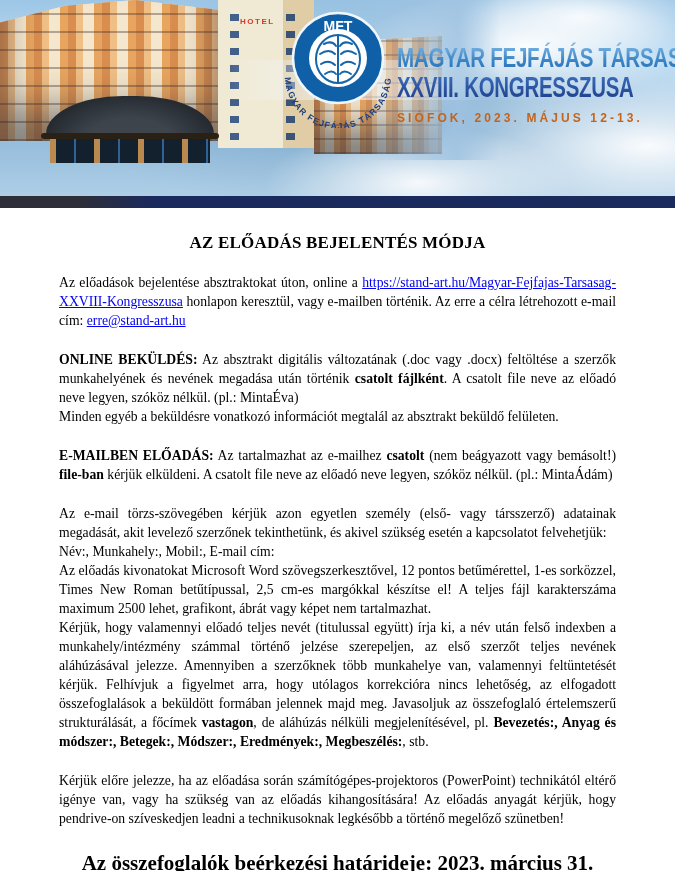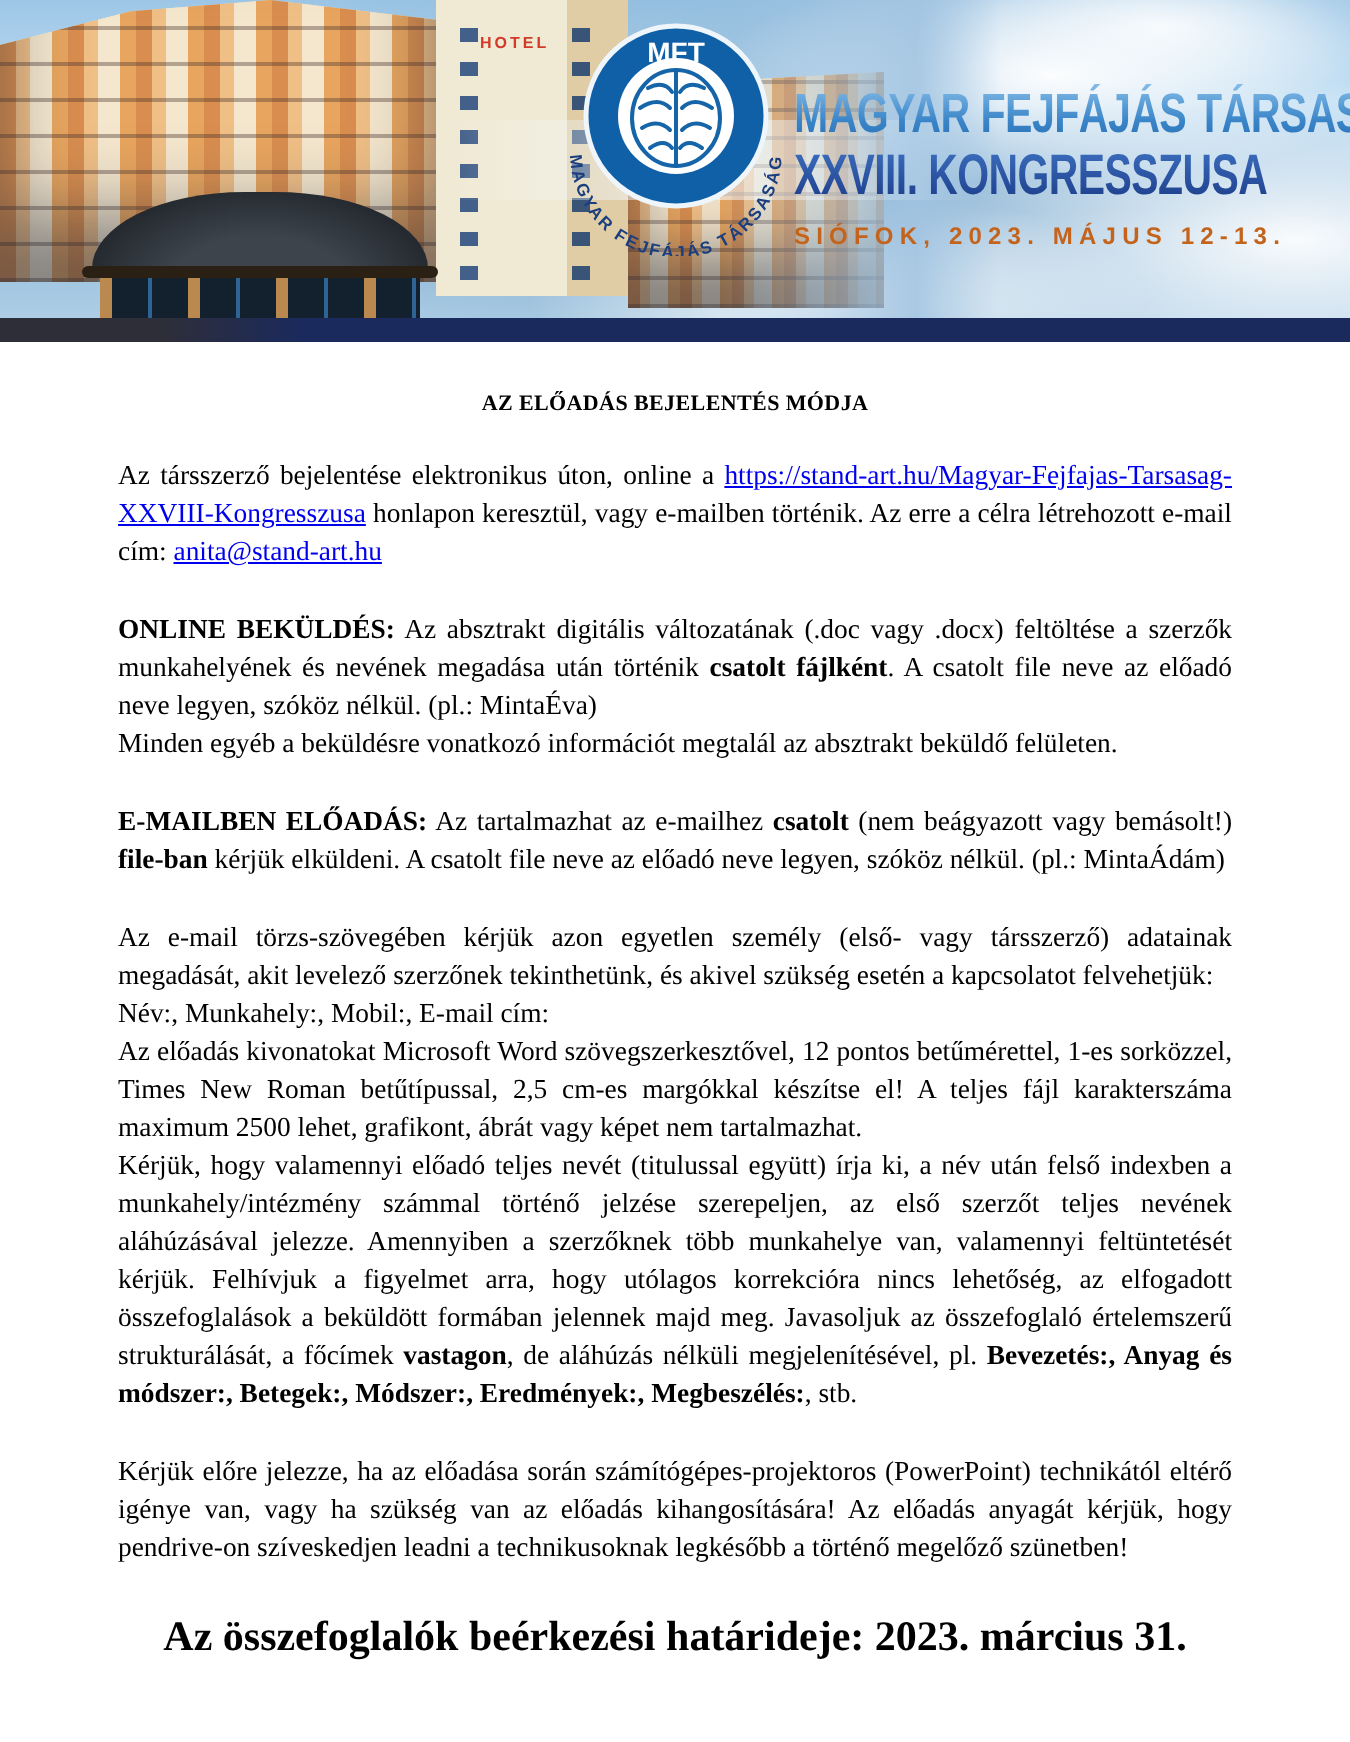--- a/index.html
+++ b/index.html
@@ -1,19 +1,19 @@
 <!DOCTYPE html>
 <html><head>
 <meta charset="utf-8">
 <style>
   html,body{margin:0;padding:0;background:#fff;}
   .page{width:675px;height:871px;background:#fff;overflow:hidden;position:relative;}
 
   
-  .banner{position:relative;width:675px;height:171px;overflow:hidden;
+  .banner{position:relative;width:675px;height:208px;overflow:hidden;
     background:linear-gradient(180deg,#9dc6e6 0%,#bfdef4 30%,#8fb9da 62%,#b4d2e8 100%);}
   .clouds{position:absolute;inset:0;
     background-image:
       radial-gradient(ellipse 240px 80px at 78% 22%, rgba(255,255,255,.95), rgba(255,255,255,0) 70%),
       radial-gradient(ellipse 300px 110px at 96% 70%, rgba(255,255,255,.95), rgba(255,255,255,0) 72%),
       radial-gradient(ellipse 220px 80px at 62% 88%, rgba(255,255,255,.9), rgba(255,255,255,0) 70%),
       radial-gradient(ellipse 170px 60px at 86% 8%, rgba(255,255,255,.85), rgba(255,255,255,0) 70%),
       radial-gradient(ellipse 420px 160px at 55% 45%, rgba(70,120,160,.28), rgba(255,255,255,0) 75%);}
   .facade-left{position:absolute;left:0;top:0;width:218px;height:141px;
     background:
@@ -58,21 +58,21 @@
     -webkit-background-clip:text;background-clip:text;color:transparent;}
   .bt2{font:700 22px "Liberation Sans",sans-serif;height:31px;white-space:nowrap;
     transform:scale(.93,1.3);transform-origin:0 0;letter-spacing:-.3px;
     background:linear-gradient(180deg,#3f74c4 0%,#16327e 90%);
     -webkit-background-clip:text;background-clip:text;color:transparent;}
   .bt-sub{margin-top:9px;font:700 12px "Liberation Sans",sans-serif;color:#c4641c;
     letter-spacing:3.1px;white-space:nowrap;}
 
   
   .doc{padding:0 59px;font-family:"Liberation Serif",serif;color:#000;}
-  .doc-title{margin-top:25px;text-align:center;font-weight:bold;font-size:11px;letter-spacing:.2px;}
+  .doc-title{margin-top:25px;text-align:center;font-weight:bold;font-size:17px;letter-spacing:.2px;}
   .para{margin-top:20px;font-size:13.7px;line-height:19px;text-align:justify;}
   .b{font-weight:bold}
   .u{}
   .doc-link{color:#0000ee;text-decoration:underline;cursor:pointer;}
   .deadline{margin:23px 0 26px;text-align:center;font-weight:bold;font-size:21px;}
 </style>
 </head>
 <body>
 
 <div class="page">
@@ -118,21 +118,21 @@
       <div class="bt2">XXVIII. KONGRESSZUSA</div>
       <div class="bt-sub">SIÓFOK, 2023. MÁJUS 12-13.</div>
     </div>
 
     <div class="navy-strip"></div>
   </div>
 
   <div class="doc">
     <div class="doc-title">AZ ELŐADÁS BEJELENTÉS MÓDJA</div>
 
-    <div class="para"><span>Az társszerző bejelentése elektronikus úton, online a </span><a class="doc-link">https://stand-art.hu/Magyar-Fejfajas-Tarsasag-XXVIII-Kongresszusa</a><span> honlapon keresztül, vagy e-mailben történik.  Az erre a célra létrehozott e-mail cím: </span><a class="doc-link">anita@stand-art.hu</a></div>
+    <div class="para"><span>Az előadások bejelentése absztraktokat úton, online a </span><a class="doc-link">https://stand-art.hu/Magyar-Fejfajas-Tarsasag-XXVIII-Kongresszusa</a><span> honlapon keresztül, vagy e-mailben történik.  Az erre a célra létrehozott e-mail cím: </span><a class="doc-link">erre@stand-art.hu</a></div>
     <div class="para"><span class="b">ONLINE BEKÜLDÉS:</span><span> Az absztrakt digitális változatának (.doc vagy .docx) feltöltése a szerzők munkahelyének és nevének megadása után történik </span><span class="b u">csatolt fájlként</span><span>. A csatolt file neve az előadó neve legyen, szóköz nélkül. (pl.: MintaÉva)</span><br><span>Minden egyéb a beküldésre vonatkozó információt megtalál az absztrakt beküldő felületen.</span></div>
     <div class="para"><span class="b">E-MAILBEN ELŐADÁS:</span><span> Az tartalmazhat az e-mailhez </span><span class="b u">csatolt</span><span> (nem beágyazott vagy bemásolt!) </span><span class="b u">file-ban</span><span> kérjük elküldeni. A csatolt file neve az előadó neve legyen, szóköz nélkül. (pl.: MintaÁdám)</span></div>
     <div class="para"><span>Az e-mail törzs-szövegében kérjük azon egyetlen személy (első- vagy társszerző) adatainak megadását, akit levelező szerzőnek tekinthetünk, és akivel szükség esetén a kapcsolatot felvehetjük:</span><br><span>Név:, Munkahely:, Mobil:, E-mail cím:</span><br><span>Az előadás kivonatokat Microsoft Word szövegszerkesztővel, 12 pontos betűmérettel, 1-es sorközzel, Times New Roman betűtípussal, 2,5 cm-es margókkal készítse el! A teljes fájl karakterszáma maximum 2500 lehet, grafikont, ábrát vagy képet nem tartalmazhat.</span><br><span>Kérjük, hogy valamennyi előadó teljes nevét (titulussal együtt) írja ki, a név után felső indexben a munkahely/intézmény számmal történő jelzése szerepeljen, az első szerzőt teljes nevének </span><span class="u">aláhúzásával</span><span> jelezze. Amennyiben a szerzőknek több munkahelye van, valamennyi feltüntetését kérjük. Felhívjuk a figyelmet arra, hogy utólagos korrekcióra nincs lehetőség, az elfogadott összefoglalások a beküldött formában jelennek majd meg. Javasoljuk az összefoglaló értelemszerű strukturálását, a főcímek </span><span class="b">vastagon</span><span>, de aláhúzás nélküli megjelenítésével, pl. </span><span class="b">Bevezetés:, Anyag és módszer:, Betegek:, Módszer:, Eredmények:, Megbeszélés:</span><span>, stb.</span></div>
     <div class="para"><span>Kérjük előre jelezze, ha az előadása során számítógépes-projektoros (PowerPoint) technikától eltérő igénye van, vagy ha szükség van az előadás kihangosítására! Az előadás anyagát kérjük, hogy pendrive-on szíveskedjen leadni a technikusoknak legkésőbb a történő megelőző szünetben!</span></div>
 
     <div class="deadline">Az összefoglalók beérkezési határideje: 2023. március 31.</div>
 
   </div>
 </div>
 

